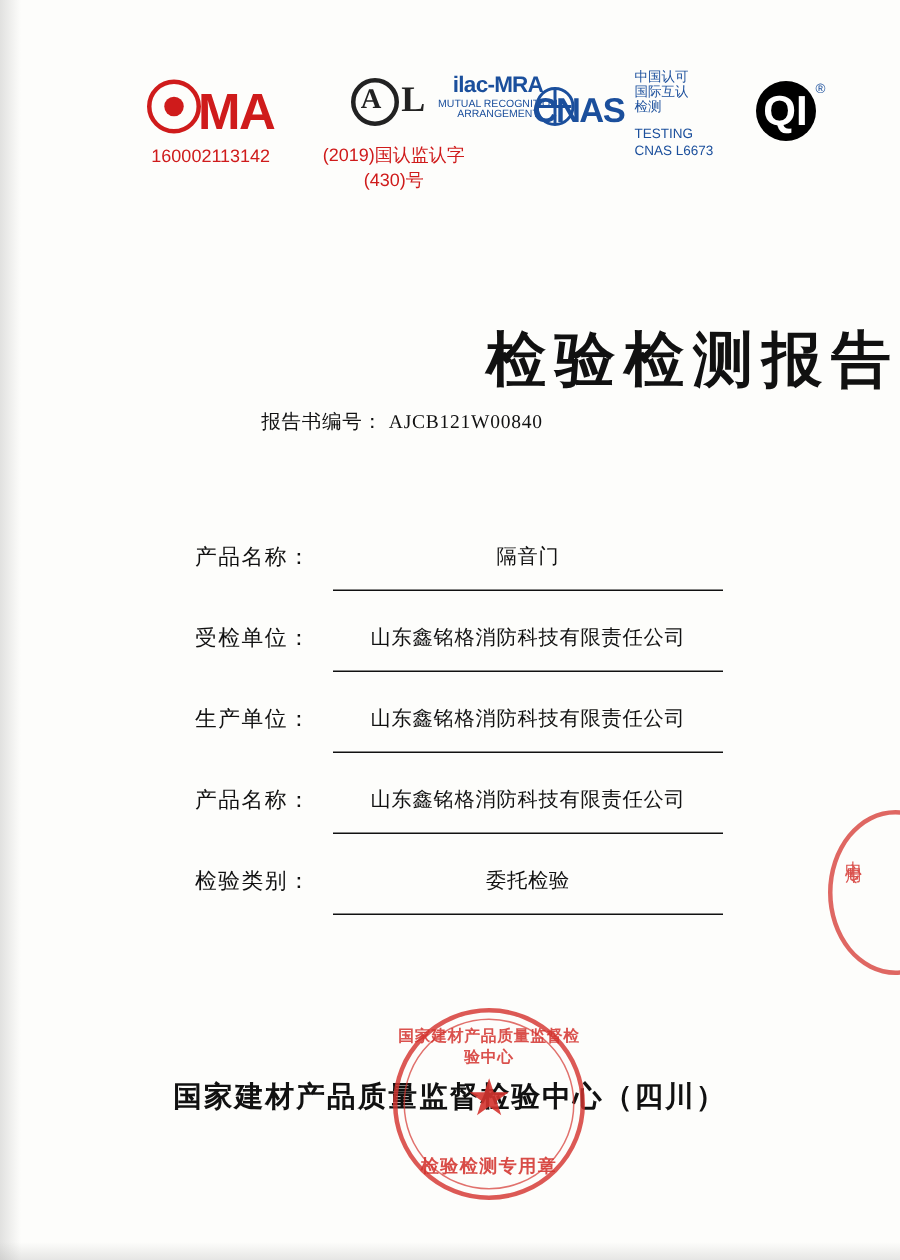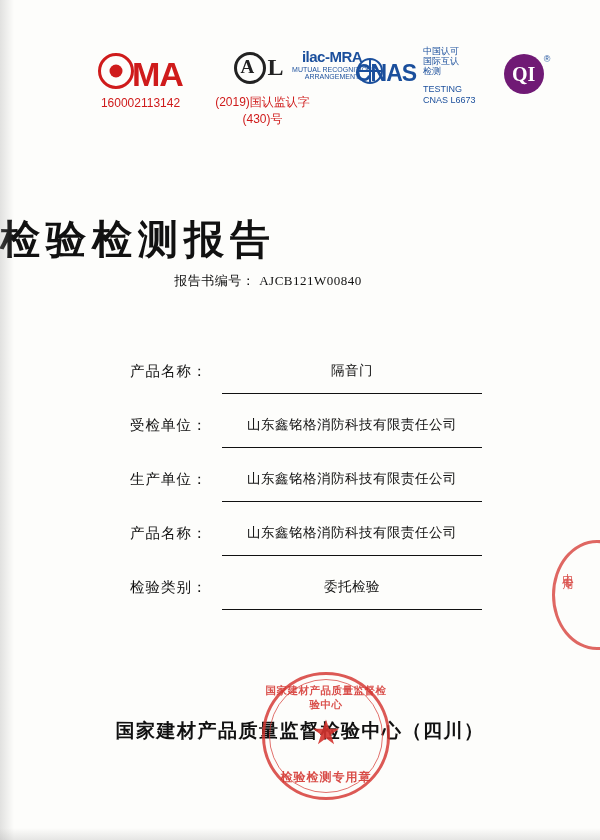--- a/index.html
+++ b/index.html
@@ -170,41 +170,41 @@
     font-size: 9px;
     color: #1b4f9c;
     line-height: 11px;
     text-align: left;
   }
   .logo-qi { left: 492px; top: 10px; width: 70px; }
   .qi-circle {
     display: inline-block;
     width: 40px; height: 40px;
     border-radius: 50%;
-    background: #701a75;
+    background: #000000;
     color: #fff;
-    font-family: Liberation Serif, serif;
-    font-weight: bold;
-    font-size: 20px;
+    font-family: Liberation Sans, sans-serif;
+    font-weight: bold;
+    font-size: 28px;
     line-height: 40px;
     text-align: center;
   }
   .qi-r {
     font-family: "Liberation Sans", sans-serif;
     font-size: 9px;
     color: #1b4f9c;
     vertical-align: top;
   }
 
   
   .doc-title {
     position: absolute;
     top: 212px;
     left: 0; width: 600px;
-    text-align: left;
+    text-align: right;
     font-family: "Liberation Serif", serif;
     font-weight: bold;
     font-size: 40px;
     letter-spacing: 6px;
     color: #111;
     z-index: 3;
   }
   .report-no {
     position: absolute;
     top: 272px;

